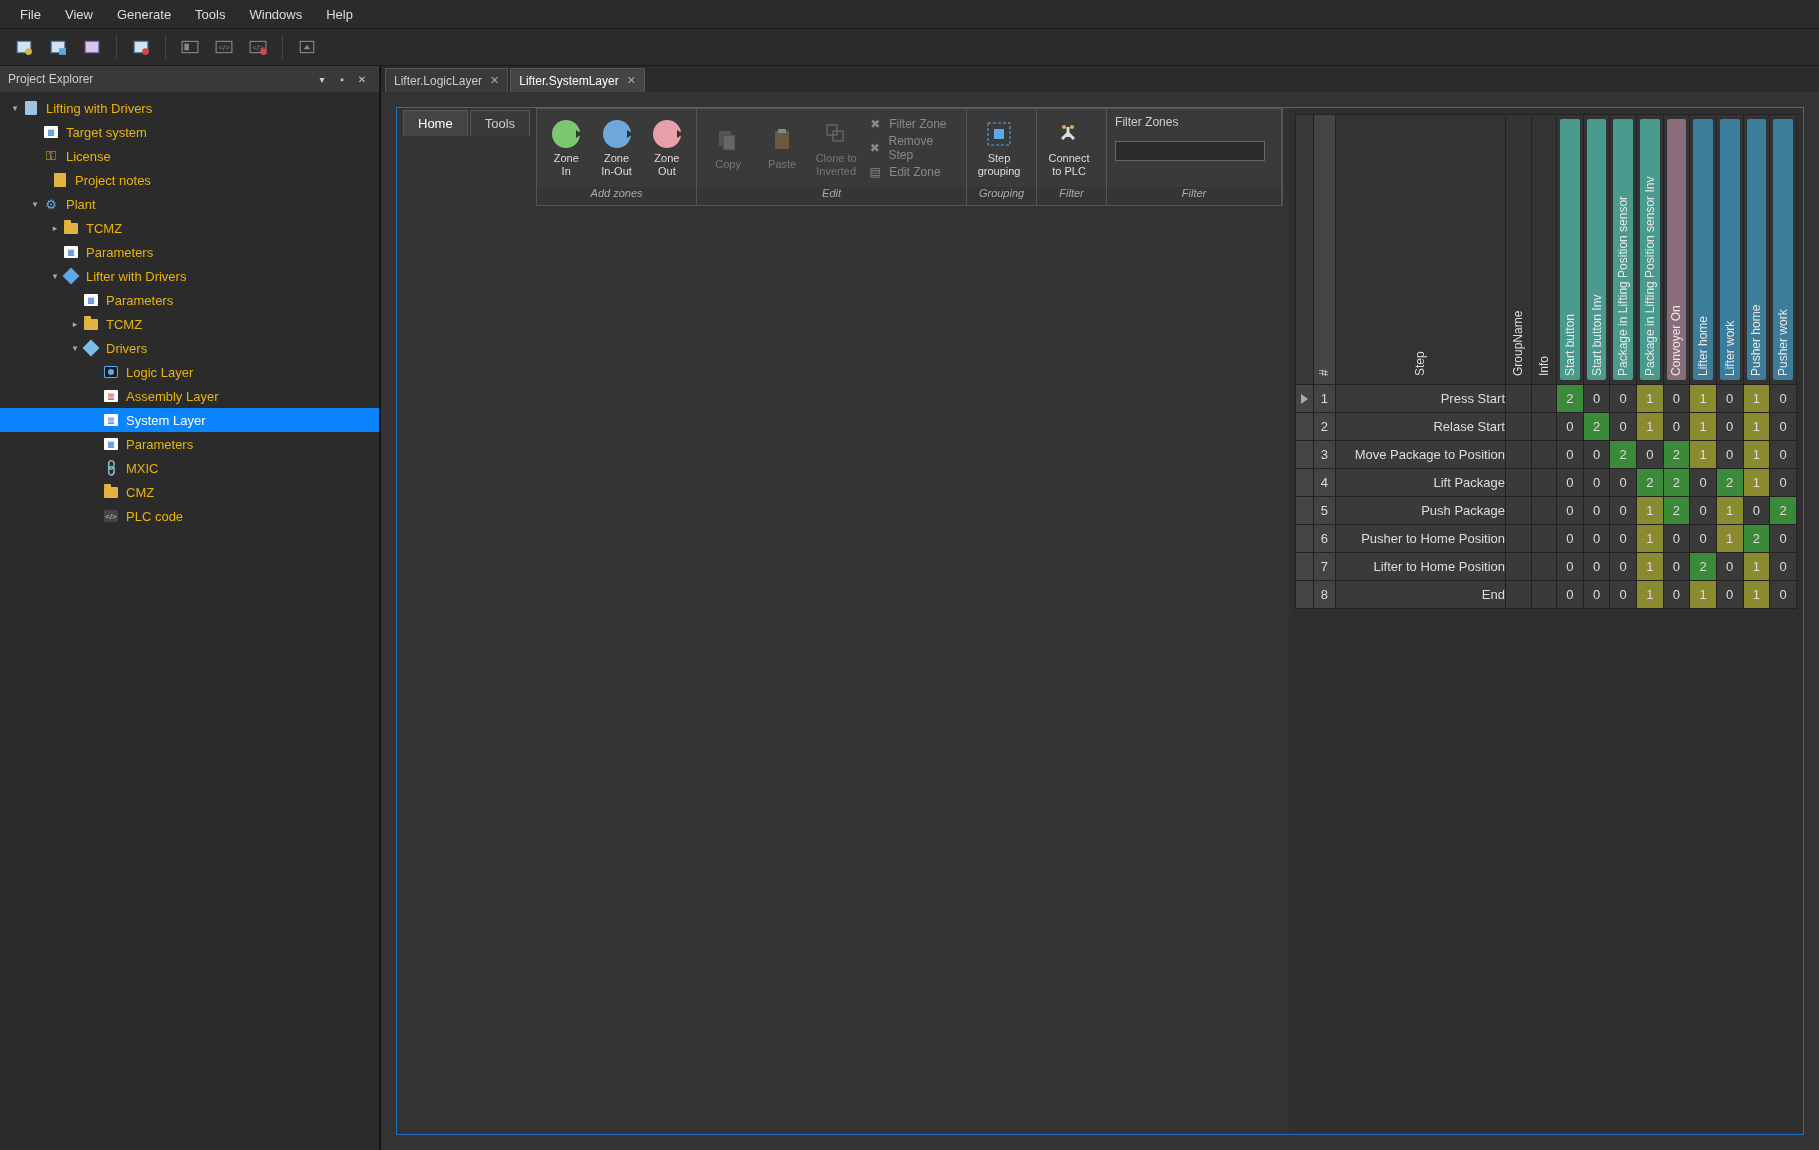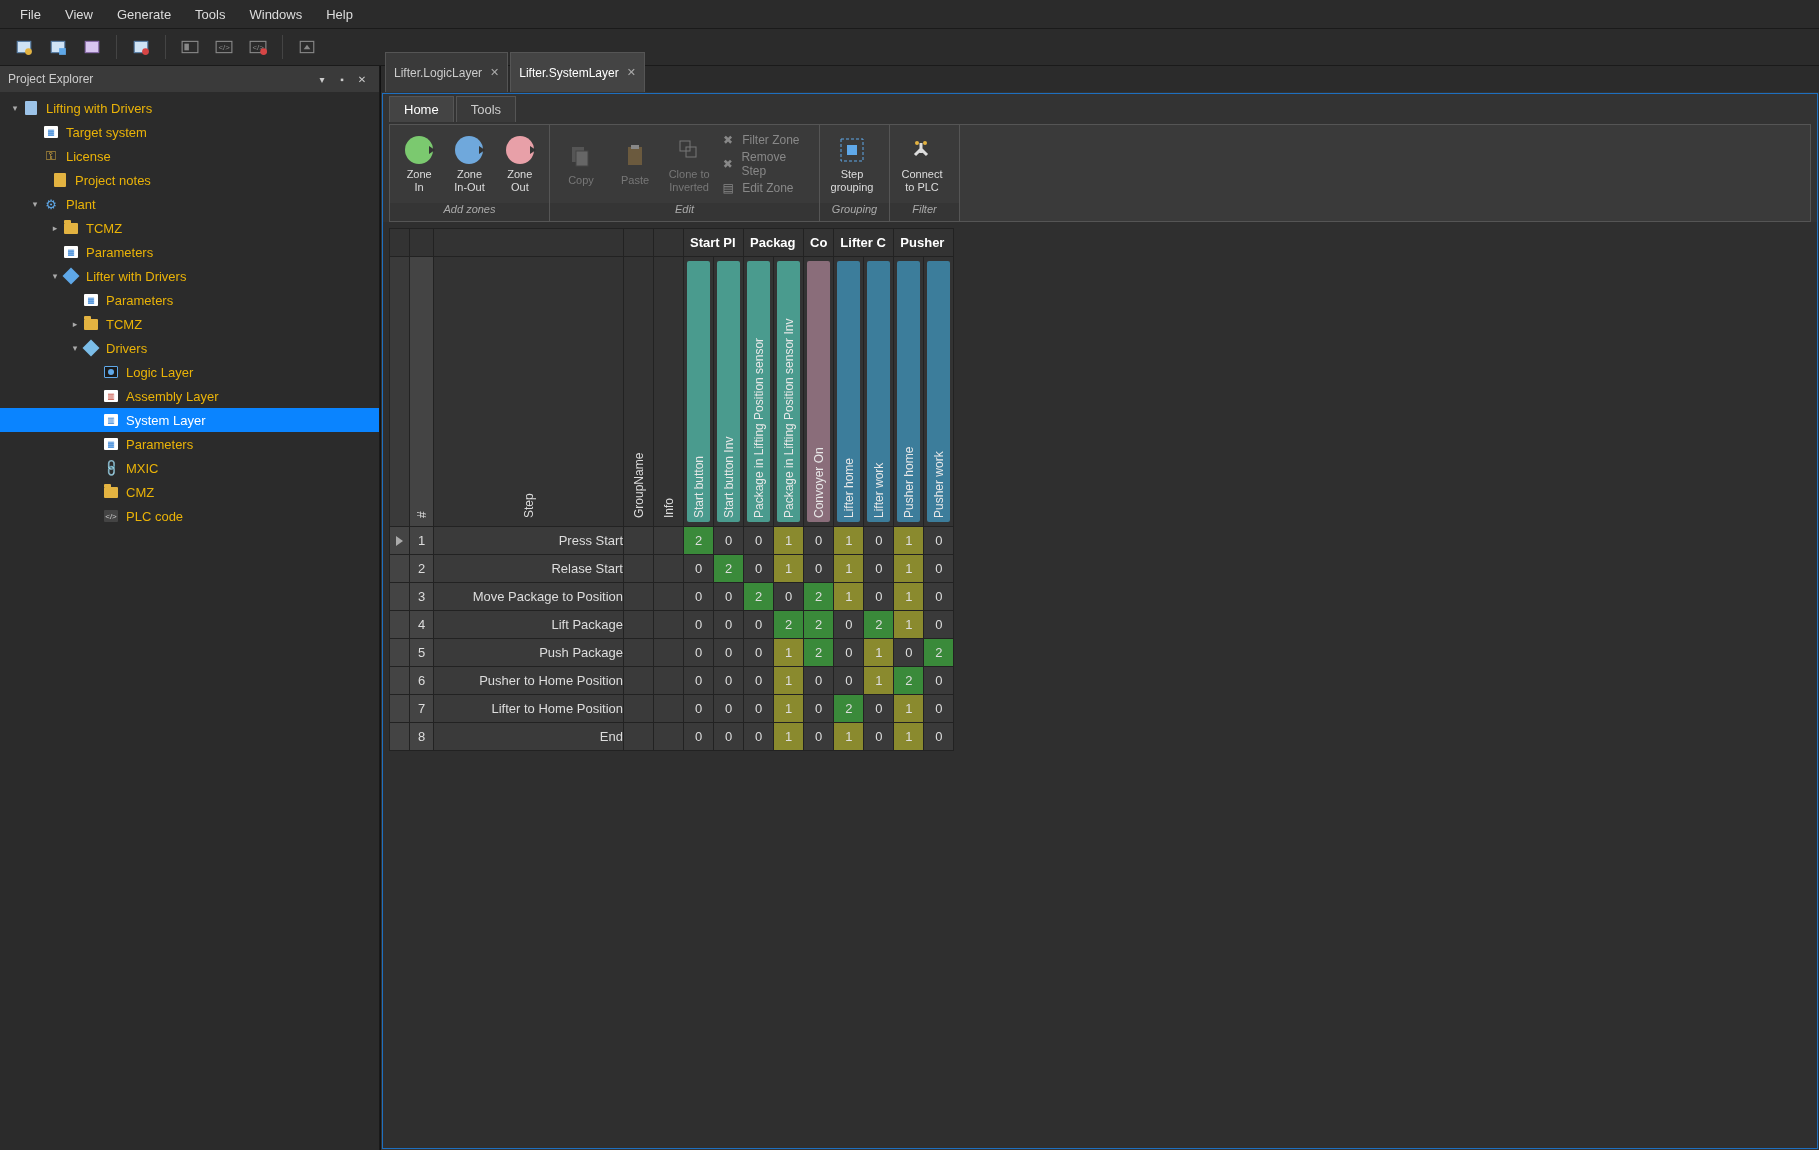--- a/index.html
+++ b/index.html
@@ -45,25 +45,25 @@
 .ic-layer.logic { background:#1a1a1a; border:1px solid #5fa8e8; }
 .ic-layer.logic::after { content:""; width:6px; height:6px; border-radius:50%; background:#5fa8e8; }
 .ic-layer.asm { background:#fff; color:#c0392b; }
 .ic-layer.sys { background:#fff; color:#2076d2; }
 .ic-link { color:#5fa8e8; font-size:12px; transform:rotate(-45deg); }
 .ic-code { width:14px; height:12px; background:#444; border-radius:1px; display:flex; align-items:center; justify-content:center; font-size:8px; color:#ccc; }
 
 
 .editor { flex: 1; display: flex; flex-direction: column; background: #333; border-left:1px solid #111; }
 .doc-tabs { height: 26px; background: #2b2b2b; display: flex; align-items: flex-end; padding-left: 4px; }
-.doc-tab { height: 40px; background: #3a3a3a; color: #ccc; padding: 4px 8px; display: flex; align-items: center; gap: 8px; margin-right: 2px; cursor: pointer; font-size: 12px; border-top:1px solid #555; border-left:1px solid #555; border-right:1px solid #555;}
+.doc-tab { height: 24px; background: #3a3a3a; color: #ccc; padding: 4px 8px; display: flex; align-items: center; gap: 8px; margin-right: 2px; cursor: pointer; font-size: 12px; border-top:1px solid #555; border-left:1px solid #555; border-right:1px solid #555;}
 .doc-tab.active { background: #444; color:#fff; }
 .doc-tab .close-x { font-size: 11px; color: #aaa; }
 
-.editor-body { flex:1; background:#333; border:1px solid #1e6fbf; margin:1px; display:flex; flex-direction:column; overflow:hidden; }
+.editor-body { flex:1; background:#333; border:1px solid #1e6fbf; margin:15px; display:flex; flex-direction:row; overflow:hidden; }
 
 
 .ribbon-tabs { height: 30px; display: flex; align-items: center; gap: 2px; padding-left: 6px; }
 .ribbon-tab { padding: 5px 14px; background:#3a3a3a; color:#ccc; cursor:pointer; border:1px solid #555; border-bottom:none; font-size:13px; }
 .ribbon-tab.active { background:#444; color:#fff; }
 
 
 .ribbon { height: 98px; background:#3a3a3a; border:1px solid #555; margin:0 6px; display:flex; }
 .ribbon-group { border-right:1px solid #555; display:flex; flex-direction:column; }
 .ribbon-group-body { flex:1; display:flex; align-items:center; padding:4px 8px; gap:8px; }
@@ -443,37 +443,32 @@
                     <circle cx="16" cy="6" r="2" fill="#e3b341"></circle>
                   </svg>
                 </div>
               <div class="lbl" style="white-space: pre;">Connect
 to PLC</div>
             </div>
           </div>
           <div class="ribbon-group-label">Filter</div>
         </div>
 
+        <div class="ribbon-group" style="width:175px">
+          <div class="ribbon-group-body" style="flex-direction:column; align-items:flex-start; justify-content:flex-start; padding-top:6px;">
+            <span style="color:#ccc; font-size:12px;">Filter Zones</span>
+            <input class="filter-input" style="">
+          </div>
+          <div class="ribbon-group-label">Filter</div>
+        </div>
       </div>
 
       <div class="grid-wrap">
         <table class="grid" id="grid">
             <tbody>
-              <tr class="colgroup-hdr">
-                <th class="spacer gutter"></th>
-                <th class="spacer numcol"></th>
-                <th class="spacer stepcol"></th>
-                <th class="spacer gncol"></th>
-                <th class="spacer infocol"></th>
-                <th colspan="2">Start Pl</th>
-                <th colspan="2">Packag</th>
-                <th colspan="1">Co</th>
-                <th colspan="2">Lifter C</th>
-                <th colspan="2">Pusher</th>
-              </tr>
               <tr class="vhdr-row">
                 <th class="gutter"></th>
                 <th class="numcol vert">
                   <span class="vtext">#</span>
                 </th>
                 <th class="stepcol vert">
                   <span class="vtext">Step</span>
                 </th>
                 <th class="gncol vert">
                   <span class="vtext">GroupName</span>

